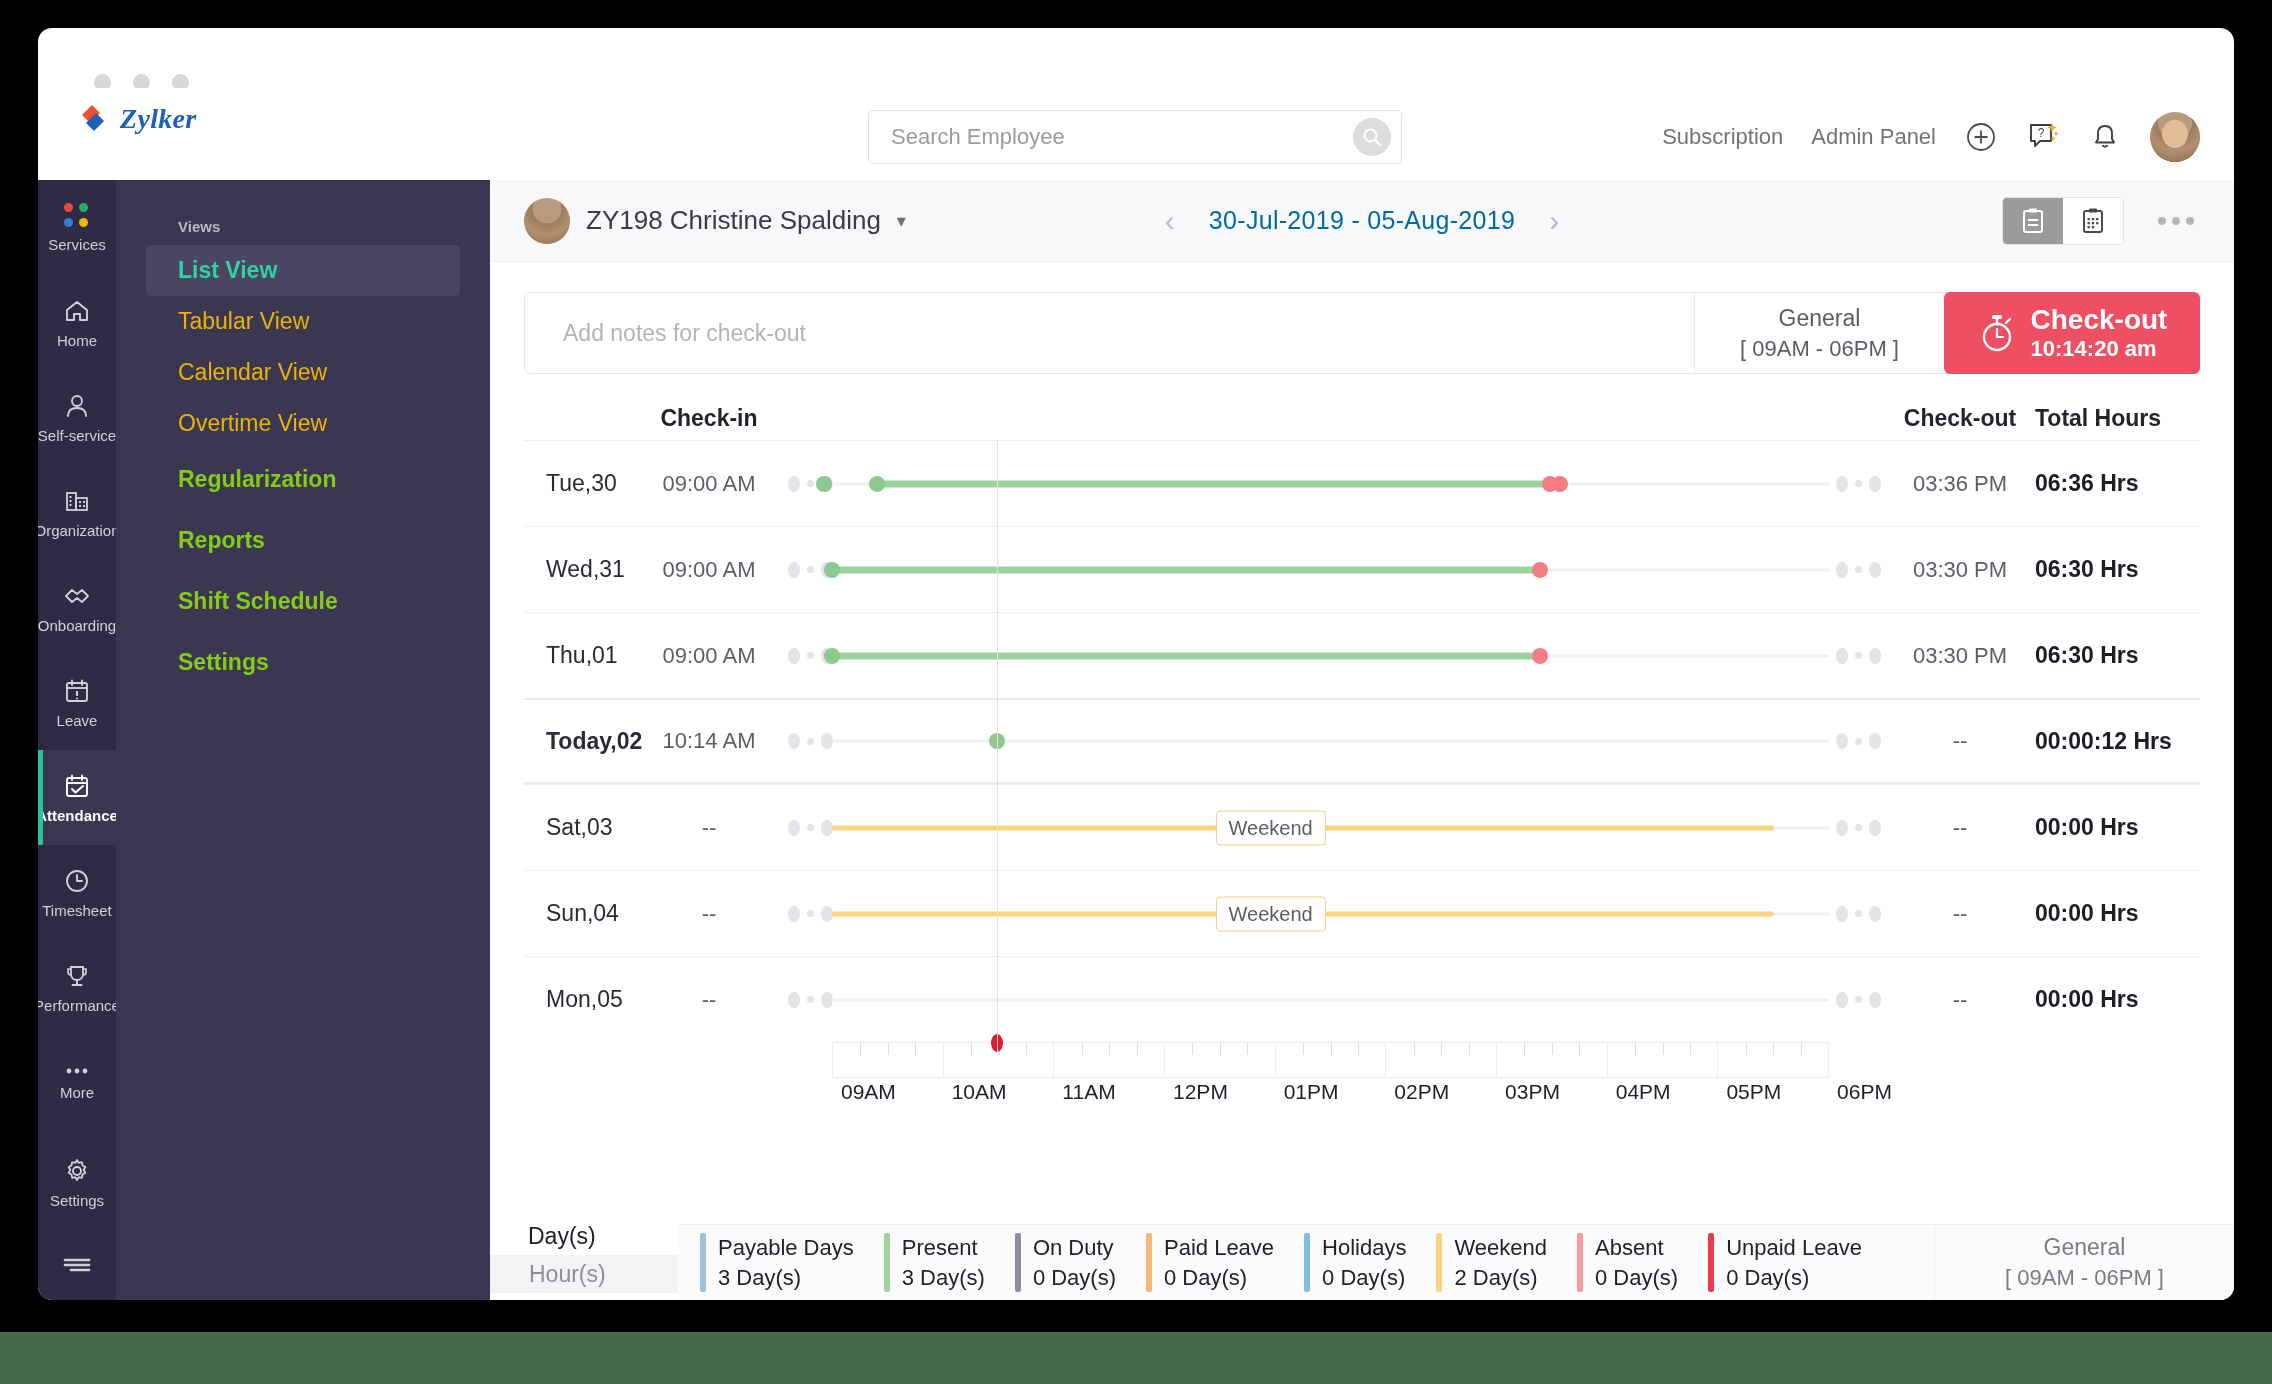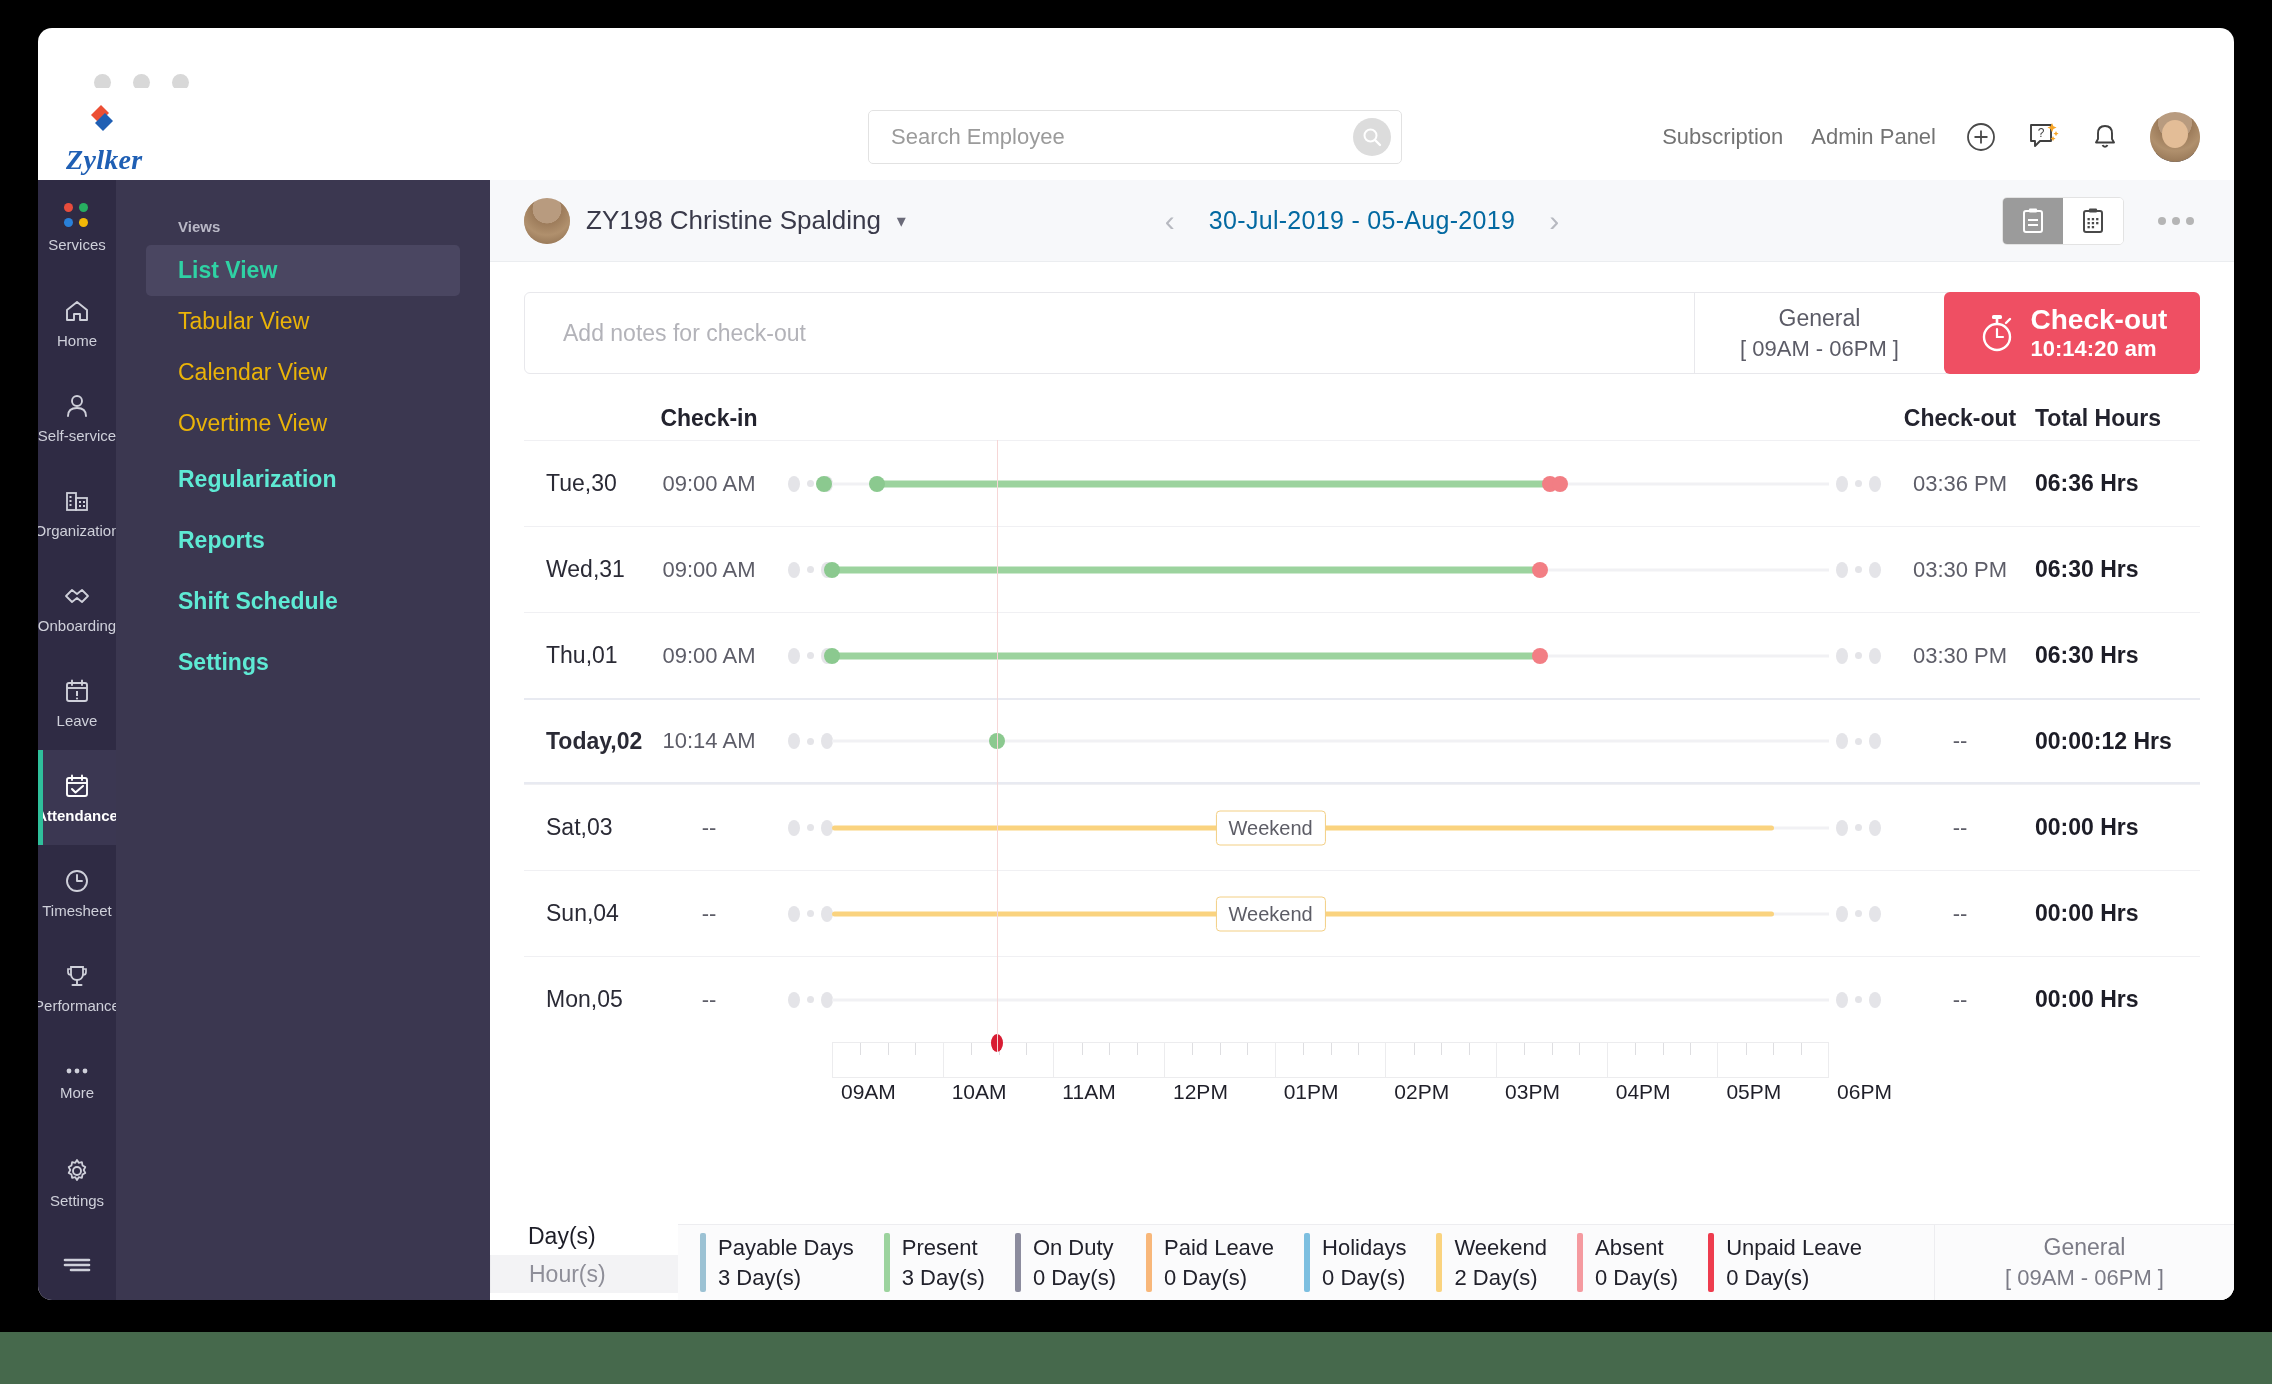--- a/index.html
+++ b/index.html
@@ -8,21 +8,21 @@
 
   .window{position:absolute;left:38px;top:28px;width:2196px;height:1272px;background:#fff;border-radius:14px;overflow:hidden;}
   .bottom-band{position:absolute;left:0;top:1332px;width:2272px;height:52px;background:#46694c;}
 
   
   .traffic{position:absolute;left:56px;top:46px;display:flex;gap:22px;}
   .traffic i{width:17px;height:17px;border-radius:50%;background:#d8d8d8;display:block;}
 
   
   .topbar{position:absolute;left:0;top:60px;width:2196px;height:92px;background:#fff;display:flex;align-items:center;}
-  .brand{position:absolute;left:28px;top:14px;display:flex;align-items:center;gap:8px;flex-direction:column;}
+  .brand{position:absolute;left:40px;top:14px;display:flex;align-items:center;gap:8px;}
   .brand-mark{width:34px;height:34px;position:relative;}
   .brand-name{font-family:"Liberation Serif",serif;font-style:italic;font-weight:700;font-size:28px;color:#1f5fb4;letter-spacing:.3px;}
 
   .searchbox{position:absolute;left:830px;top:22px;width:534px;height:54px;border:1px solid #e2e2e2;border-radius:5px;display:flex;align-items:center;padding:0 10px 0 22px;background:#fff;}
   .searchbox input{flex:1;border:0;outline:0;font-size:22px;color:#444;font-family:"Liberation Sans",sans-serif;background:transparent;}
   .searchbox input::placeholder{color:#9b9b9b;}
   .search-btn{width:38px;height:38px;border-radius:50%;background:#dcdcdc;display:flex;align-items:center;justify-content:center;}
 
   .topright{position:absolute;right:34px;top:18px;display:flex;align-items:center;gap:28px;height:62px;}
   .topright .tlink{font-size:22px;color:#737373;white-space:nowrap;}
@@ -41,21 +41,21 @@
   .rail-item .lbl{white-space:nowrap;}
   .rail-bottom{position:absolute;left:0;bottom:0;width:78px;}
   .dots4{width:26px;height:26px;display:grid;grid-template-columns:11px 11px;grid-template-rows:11px 11px;gap:4px;}
   .dots4 i{width:9px;height:9px;border-radius:50%;display:block;}
 
   
   .subnav{position:absolute;left:78px;top:152px;width:374px;height:1120px;background:#3b3750;padding-top:22px;}
   .sub-head{color:#b9b8c6;font-size:15px;font-weight:700;padding:16px 0 10px 62px;}
   .sub-item{margin:0 30px;padding:12px 0 12px 32px;font-size:23px;color:#eab308;border-radius:5px;}
   .sub-item.active{background:#4a4661;color:#2fd2a4;font-weight:700;}
-  .sub-sec{color:#5eead4;font-size:23px;font-weight:700;padding:17px 0 17px 62px;}
+  .sub-sec{color:#84cc16;font-size:23px;font-weight:700;padding:17px 0 17px 62px;}
 
   
   .main{position:absolute;left:452px;top:152px;width:1744px;height:1120px;background:#fff;}
 
   .crumbbar{height:82px;background:#f7f8fa;border-bottom:1px solid #ebedf0;display:flex;align-items:center;padding:0 34px;}
   .emp{display:flex;align-items:center;gap:16px;}
   .emp-av{width:46px;height:46px;border-radius:50%;overflow:hidden;position:relative;background:#b89b7f;}
   .emp-av .av-hair{background:radial-gradient(circle at 50% 24%, rgba(0,0,0,0) 34%, #9d7c5b 35%, #b0906d 62%, #8a6b4c 100%);}
   .emp-name{font-size:26px;color:#3a3a4a;}
   .caret{font-size:18px;color:#6a6a78;}

